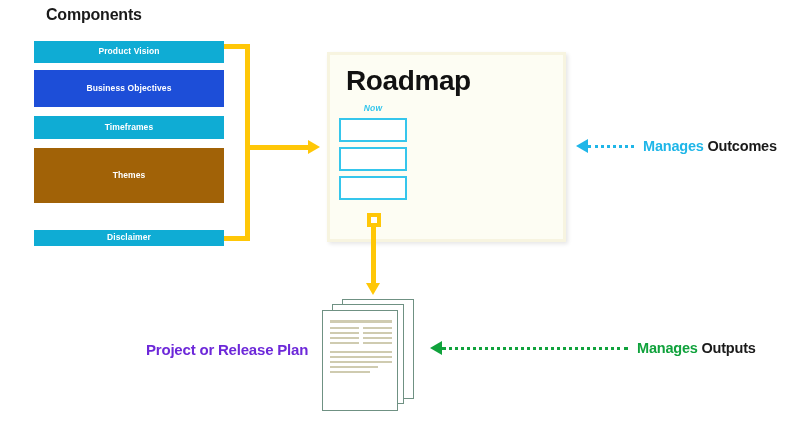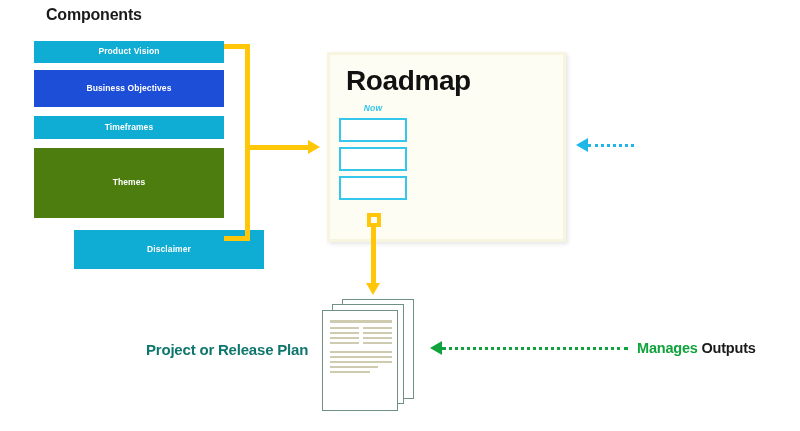--- a/index.html
+++ b/index.html
@@ -179,21 +179,21 @@
     margin-bottom: 4px;
   }
   .doc-col { width: 29px; }
 
   #plan-label {
     position: absolute;
     left: 146px;
     top: 341px;
     font-size: 15px;
     font-weight: bold;
-    color: #0f766e;
+    color: #6d28d9;
     letter-spacing: -0.2px;
   }
 
   
   .annotation { position: absolute; display: flex; align-items: center; }
   #annotation-outcomes { left: 576px; top: 138px; }
   #annotation-outputs  { left: 430px; top: 340px; align-items: center; }
 
   .anno-arrowhead {
     width: 0; height: 0;
@@ -221,24 +221,24 @@
   <div id="component-bars">
       <div class="component-bar" style="top: 41px; height: 22px; background: rgb(15, 172, 212);">
         <div class="bar-label">Product Vision</div>
       </div>
       <div class="component-bar" style="top: 70px; height: 37px; background: #1d4ed8;">
         <div class="bar-label">Business Objectives</div>
       </div>
       <div class="component-bar" style="top: 116px; height: 23px; background: rgb(15, 172, 212);">
         <div class="bar-label">Timeframes</div>
       </div>
-      <div class="component-bar" style="top: 148px; height: 70px; background: #4d7c0f;">
+      <div class="component-bar" style="top: 148px; height: 55px; background: #a16207;">
         <div class="bar-label">Themes</div>
       </div>
-      <div class="component-bar" style="top: 230px; height: 39px; background: rgb(15, 172, 212); margin-left: 40px;">
+      <div class="component-bar" style="top: 230px; height: 16px; background: rgb(15, 172, 212);">
         <div class="bar-label">Disclaimer</div>
       </div>
     </div>
 
   <div class="bracket-seg" id="bracket-top"></div>
   <div class="bracket-seg" id="bracket-spine"></div>
   <div class="bracket-seg" id="bracket-bottom"></div>
   <div class="bracket-seg" id="bracket-stem"></div>
   <div id="bracket-arrowhead"></div>
 
@@ -285,20 +285,24 @@
           <div class="doc-line" style="width: 40px;"></div>
         </div>
     </div>
   </div>
 
   <div id="plan-label">Project or Release Plan</div>
 
   <div class="annotation" id="annotation-outcomes">
     <div class="anno-arrowhead" style="border-right: 12px solid rgb(31, 182, 232);"></div>
     <div class="anno-dots" style="width: 46px; border-top: 3.5px dotted rgb(31, 182, 232);"></div>
+    <div class="anno-text">
+      <span class="accent" style="color: rgb(31, 182, 232);">Manages</span>
+      <span class="dark">Outcomes</span>
+    </div>
   </div>
 
   <div class="annotation" id="annotation-outputs">
     <div class="anno-arrowhead" style="border-right: 12px solid rgb(16, 162, 60);"></div>
     <div class="anno-dots" style="width: 186px; border-top: 3.5px dotted rgb(16, 162, 60);"></div>
     <div class="anno-text">
       <span class="accent" style="color: rgb(16, 162, 60);">Manages</span>
       <span class="dark">Outputs</span>
     </div>
   </div>

